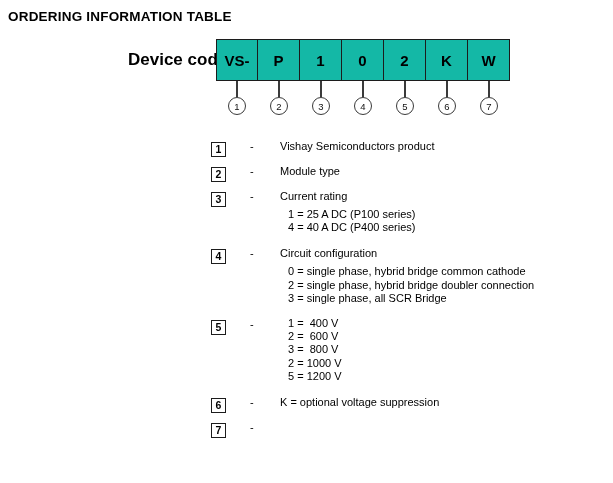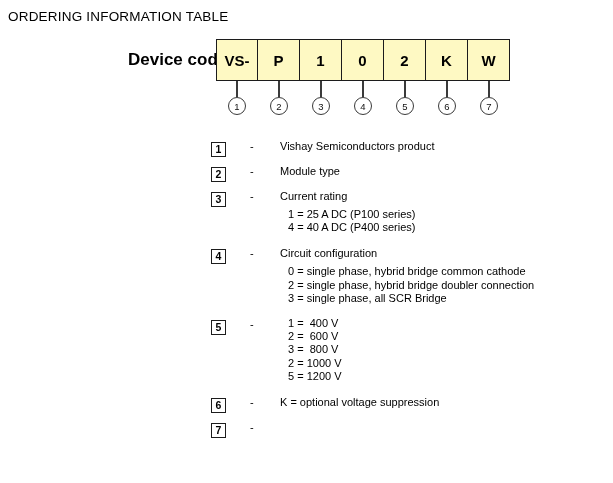--- a/index.html
+++ b/index.html
@@ -15,21 +15,21 @@
     color: #000000;
     font-family: "Liberation Sans", sans-serif;
     overflow: hidden;
   }
   .title {
     position: absolute;
     left: 8px;
     top: 9px;
     margin: 0;
     font-size: 13.5px;
-    font-weight: 400;
+    font-weight: 700;
     letter-spacing: 0.2px;
     color: #000000;
   }
   
   .device-label {
     position: absolute;
     left: 128px;
     top: 39px;
     height: 42px;
     display: flex;
@@ -52,21 +52,21 @@
   .seg-cell {
     box-sizing: border-box;
     width: 100%;
     height: 42px;
     border: 1.6px solid #1c1c1c;
     display: flex;
     align-items: center;
     justify-content: center;
     font-size: 15px;
     font-weight: 700;
-    background: #fef9c3;
+    background: #14b8a6;
   }
   .seg:not(:first-child) .seg-cell { border-left: none; }
   .seg-stem {
     width: 1.5px;
     height: 16px;
     background: #3a3a3a;
   }
   .seg-circle {
     box-sizing: border-box;
     width: 18px;

